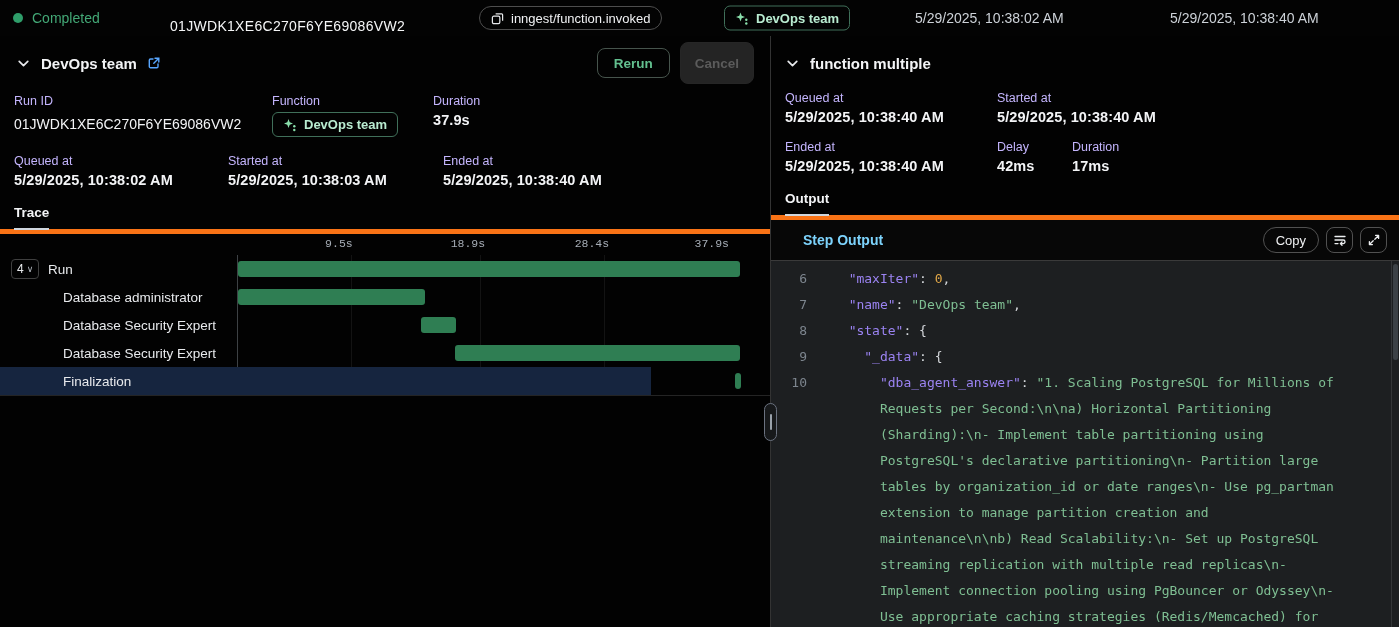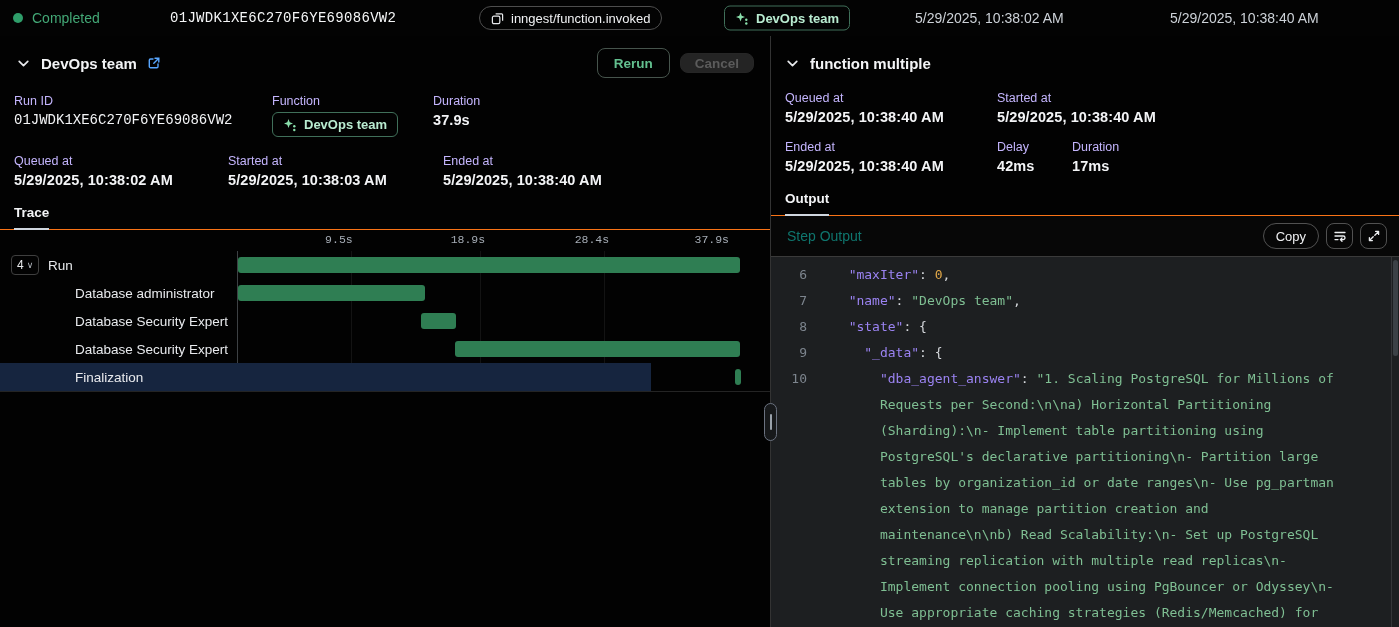--- a/index.html
+++ b/index.html
@@ -1,18 +1,18 @@
 <!DOCTYPE html>
 <html><head>
 <meta charset="utf-8">
 <style>
   * { margin:0; padding:0; box-sizing:border-box; }
   html,body { width:1399px; height:627px; background:#020202; color:#e7e9ec;
     font-family:"Liberation Sans", sans-serif; overflow:hidden; }
-  .mono { font-family:Liberation Mono, monospace; }
+  .mono { font-family:Liberation Sans, sans-serif;margin-top:8px; }
 
   
   .topbar { position:relative; height:36px; background:#030303; }
   .topbar > div { position:absolute; top:50%; transform:translateY(-50%); display:flex; align-items:center; }
   .status { left:13px; gap:9px; }
   .status-dot { width:10px; height:10px; border-radius:50%; background:#2f9e6a; }
   .status-text { color:#43a876; font-size:14px; }
   .tb-runid { left:170px; font-size:14px; color:#f5f6f7; letter-spacing:.3px; }
   .event-badge { left:479px; height:24px; padding:0 11px; border:1px solid #4e4e4e;
     border-radius:12px; gap:7px; font-size:13px; color:#f0f1f3; }
@@ -29,66 +29,66 @@
   .split-handle { position:absolute; left:764px; top:367px; width:13px; height:38px; z-index:9;
     background:#17191b; border:1px solid #6b7280; border-radius:7px; display:flex; align-items:center; justify-content:center; }
   .split-handle::after { content:""; width:2px; height:16px; background:#9aa2ab; border-radius:1px; }
 
   
   .p-header { display:flex; align-items:center; margin-top:11px; padding:0 16px; height:32px; gap:10px; }
   .p-title { font-size:15px; font-weight:700; color:#f3f4f6; }
   .hdr-spacer { flex:1; }
   .btn-rerun { height:30px; padding:0 16px; border:1px solid #46544c; border-radius:8px;
     background:transparent; color:#63c08f; font-size:13.5px; font-weight:700; cursor:pointer; }
-  .btn-cancel { height:20px; padding:0 14px; border:1px solid #262626; border-radius:8px;
+  .btn-cancel { height:42px; padding:0 14px; border:1px solid #262626; border-radius:8px;
     background:#242424; color:#5b5b5b; font-size:13.5px; font-weight:700; }
 
   
   .fgrid { display:flex; padding:0 14px; }
   .fcell .flabel { font-size:12.5px; color:#c4b5fd; margin-bottom:4px; }
   .fcell .fval { font-size:14px; color:#f3f4f6; }
   .fval.strong { font-weight:700; font-size:14.5px; letter-spacing:.1px; }
   .lp-grid1 { margin-top:15px; }
   .lp-grid1 .c1{width:258px}.lp-grid1 .c2{width:100px}.lp-grid1 .c3{width:161px}
   .lp-grid2 { margin-top:17px; }
   .lp-grid2 .c1{width:214px}.lp-grid2 .c2{width:215px}
   .rp-grid1 { margin-top:12px; }
   .rp-grid1 .c1{width:212px}
   .rp-grid2 { margin-top:15px; }
   .rp-grid2 .c1{width:212px}.rp-grid2 .c2{width:75px}
   .app-link { color:#57a4f2; font-size:14px; text-decoration:none; font-weight:600; }
 
   
-  .tabs { margin-top:15px; padding:0 14px; border-bottom:1px solid #f97316; }
+  .tabs { margin-top:15px; padding:0 14px; border-bottom:5px solid #f97316; }
   .tab { display:inline-block; font-size:13.5px; font-weight:700; color:#f3f4f6;
     padding-bottom:8px; border-bottom:2px solid #cfd6de; margin-bottom:-1px; cursor:pointer; }
 
   
   .trace { position:relative; margin-top:0; }
   .trace-axis { position:relative; height:21px; }
   .axis-wrap { position:absolute; left:225px; width:504px; height:100%;font-family:Liberation Mono, monospace; }
   .axis-tick { position:absolute; top:3px; font-size:11.5px; color:#a6adb6; transform:translateX(-50%); white-space:nowrap; }
   .axis-tick.last { transform:none; right:0; }
   .trace-rows { position:relative; border-bottom:1px solid #242424; }
   .grid-overlay { position:absolute; left:237px; top:0; width:504px; height:100%; pointer-events:none; }
   .grid-overlay .gl { position:absolute; top:0; bottom:0; width:1px; background:rgba(255,255,255,.07); }
   .grid-overlay .gl.edge { background:#3d4144; }
   .trow { position:relative; height:28px; display:flex; align-items:center; cursor:pointer; }
   .trow.hl { background:#16253f; width:651px; }
-  .trow-label { position:absolute; left:75px; font-size:13.5px; color:#e8eaed; white-space:nowrap; }
+  .trow-label { position:absolute; left:63px; font-size:13.5px; color:#e8eaed; white-space:nowrap; }
   .trow.root .trow-label { left:48px; }
   .expander { position:absolute; left:11px; top:4px; height:20px; padding:0 5px; display:flex; align-items:center; gap:3px;
     border:1px solid #3f3f3f; border-radius:4px; background:transparent; color:#e8eaed; font-size:12px; cursor:pointer; }
   .expander .exp-chev { font-size:9px; color:#b7bdc4; }
   .tchart { position:absolute; left:237px; width:504px; height:100%; }
   .tbar { position:absolute; top:6px; height:16px; background:#2f7e53; border-radius:3px; }
 
   
   .rp-toolbar { height:40px; display:flex; align-items:center; padding:0 12px; background:#070707; }
-  .toolbar-title { font-size:14px; color:#0f766e; margin-left:4px; }
+  .toolbar-title { font-size:14px; color:#7dd3fc; margin-left:20px;font-weight:bold; }
   .toolbar-actions { margin-left:auto; display:flex; align-items:center; gap:7px; }
   .btn-copy { height:26px; padding:0 12px; border:1px solid #515151; border-radius:13px;
     background:transparent; color:#f0f1f3; font-size:13px; cursor:pointer; }
   .icon-btn { width:27px; height:26px; border:1px solid #515151; border-radius:8px;
     background:transparent; display:flex; align-items:center; justify-content:center; cursor:pointer; }
   .code { flex:1; position:relative; overflow:hidden; background:#1d1f21; border-top:1px solid #3a3a3a; padding-top:5px; }
   .code-line { display:flex; font-family:"DejaVu Sans Mono", monospace; font-size:13px; line-height:26px; }
   .code-ln { flex:none; width:36px; text-align:right; color:#7d858e; user-select:none; }
   .code-lc { margin-left:26px; padding-right:52px; white-space:pre-wrap; word-break:break-word; }
   .tk-key { color:#9b83f2; } .tk-punc { color:#d6d9dd; } .tk-num { color:#dfa648; } .tk-str { color:#7fbf93; }

